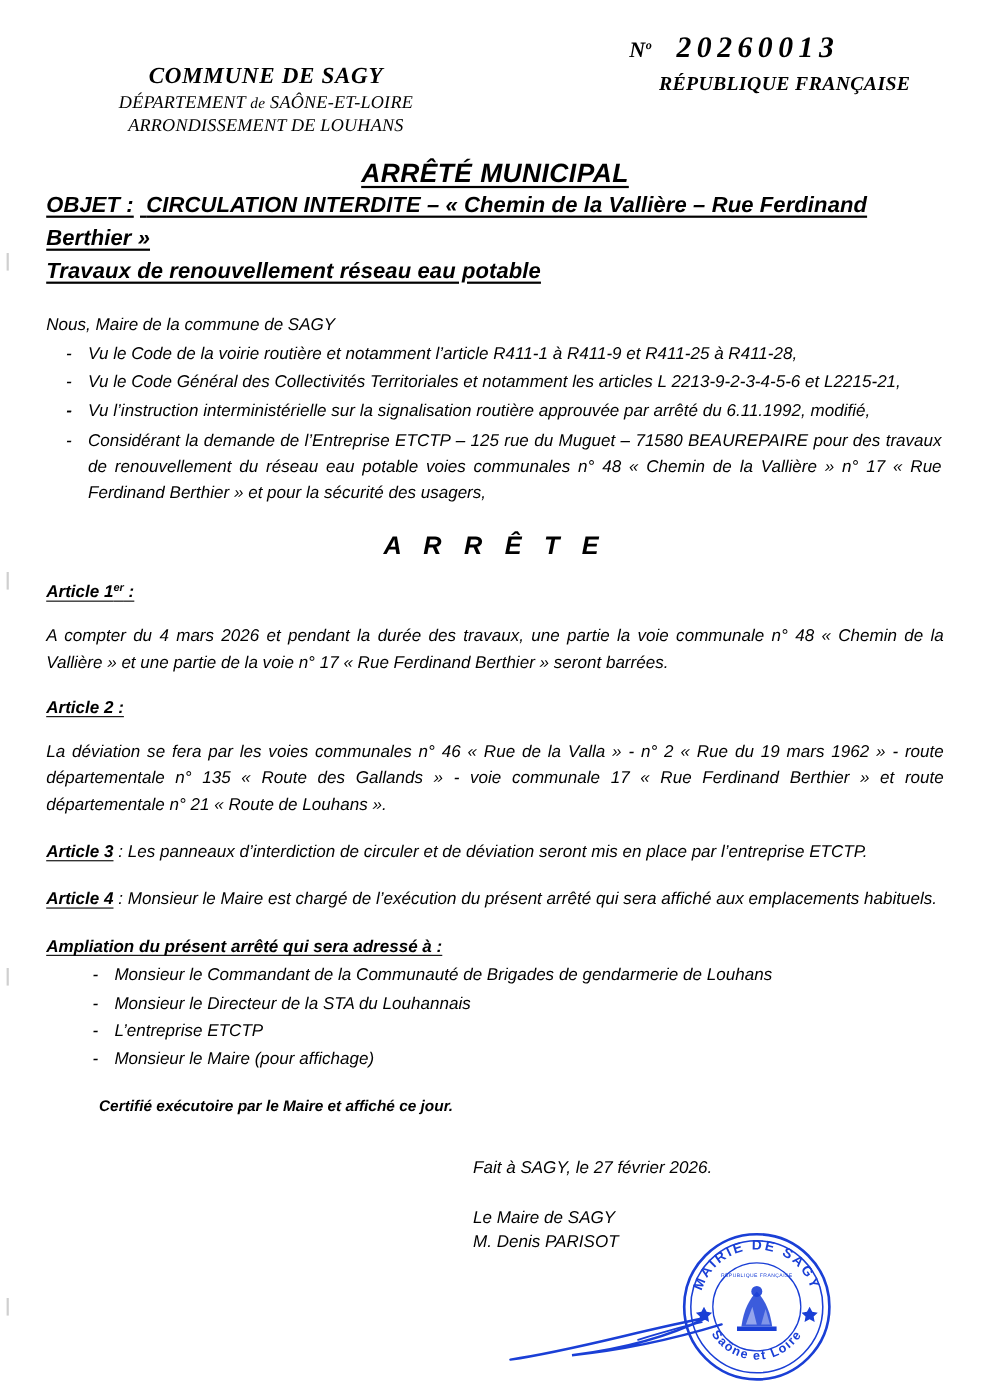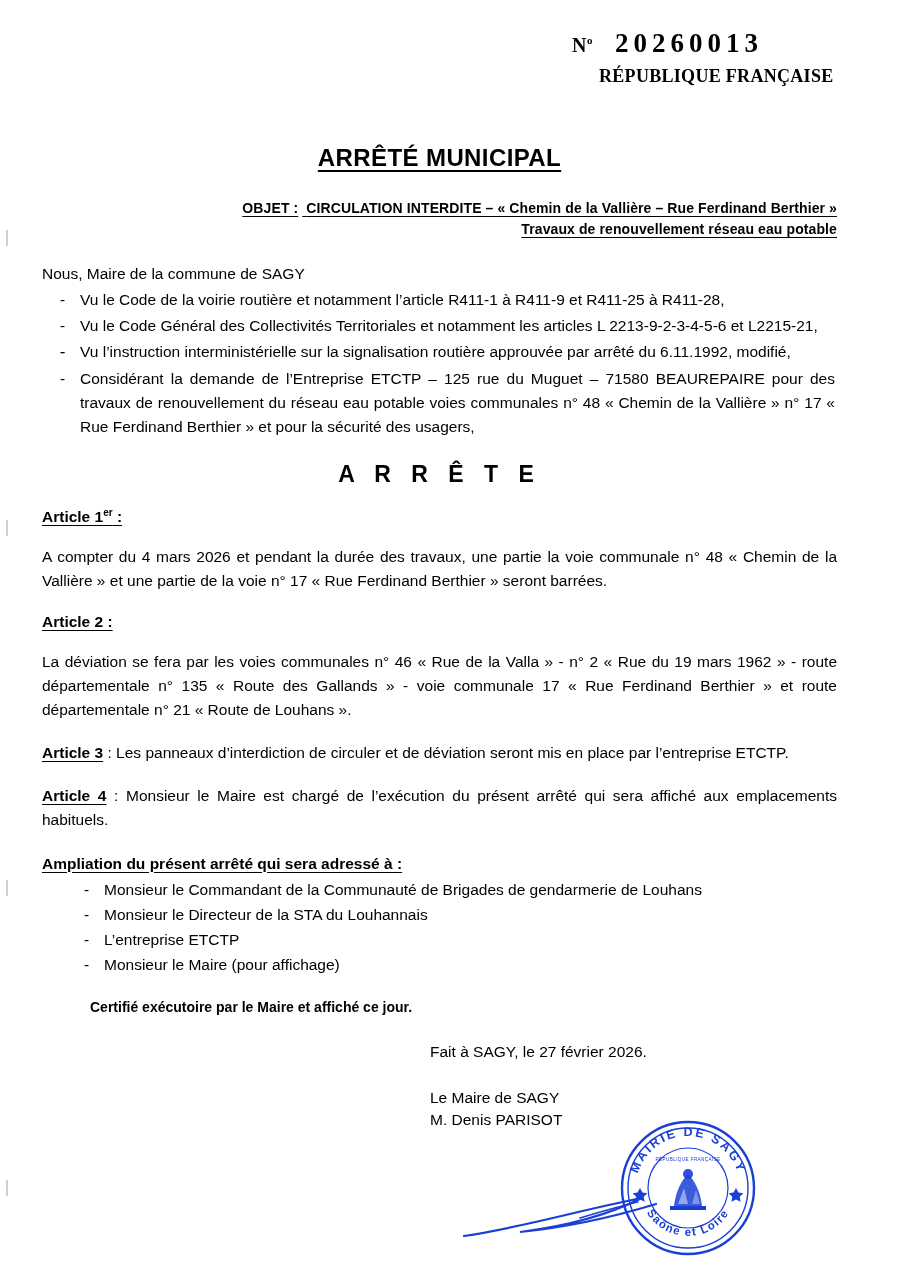--- a/index.html
+++ b/index.html
@@ -11,22 +11,23 @@
     width: 900px;
     height: 1272px;
     position: relative;
     font-family: "Liberation Sans", sans-serif;
     color: #000;
     overflow: hidden;
   }
   .page {
     position: absolute;
     inset: 0;
-    padding: 18px 63px 0 42px;
+    padding: 18px 42px 0 42px;
     box-sizing: border-box;
+    font-style: italic;
   }
 
   
   .header {
     position: relative;
     height: 110px;
   }
   .numero {
     position: absolute;
     left: 530px;
@@ -87,26 +88,24 @@
     font-size: 24px;
     font-weight: 700;
     letter-spacing: 0.4px;
     text-decoration: underline;
     text-underline-offset: 4px;
     margin-top: 16px;
   }
 
   
   .objet {
-    margin-top: 26px;
-    font-size: 14px;
+    font-size: 20px;
     font-weight: 700;
     line-height: 1.5;
     letter-spacing: 0.1px;
-    text-align: right;
   }
   .objet .u { text-decoration: underline; text-underline-offset: 3px; }
 
   
   .intro {
     margin-top: 22px;
     font-size: 15.5px;
     line-height: 1.55;
   }
   ul.vus {
@@ -175,21 +174,21 @@
   ul.ampli li .dash { position: absolute; left: 42px; top: 0; }
 
   .certifie {
     margin-top: 22px;
     font-size: 14px;
     font-weight: 700;
     margin-left: 48px;
   }
 
   .fait {
-    margin-top: 28px;
+    margin-top: 40px;
     margin-left: 388px;
     font-size: 15.5px;
   }
   .signature {
     margin-top: 26px;
     margin-left: 388px;
     font-size: 15.5px;
     line-height: 1.45;
   }
 
@@ -231,20 +230,29 @@
 
     <div class="numero">
       <div class="n-label">
         <span>N</span><sup>o</sup>
       </div>
       <div class="n-value">20260013</div>
     </div>
 
     <div class="republique">RÉPUBLIQUE FRANÇAISE</div>
 
+    <div class="commune-block">
+      <div class="l1">COMMUNE DE SAGY</div>
+      <div class="l2">
+        <span>DÉPARTEMENT</span>
+        <span class="sc">de</span>
+        <span>SAÔNE-ET-LOIRE</span>
+      </div>
+      <div class="l3">ARRONDISSEMENT DE LOUHANS</div>
+    </div>
   </div>
 
   <div class="doc-title">ARRÊTÉ MUNICIPAL</div>
 
   <div class="objet">
     <span class="u">OBJET :</span>
     <span class="u">&nbsp;</span><span class="u">CIRCULATION INTERDITE – « Chemin de la Vallière – Rue Ferdinand Berthier »</span><br>
     <span class="u">Travaux de renouvellement réseau eau potable</span>
   </div>
 

